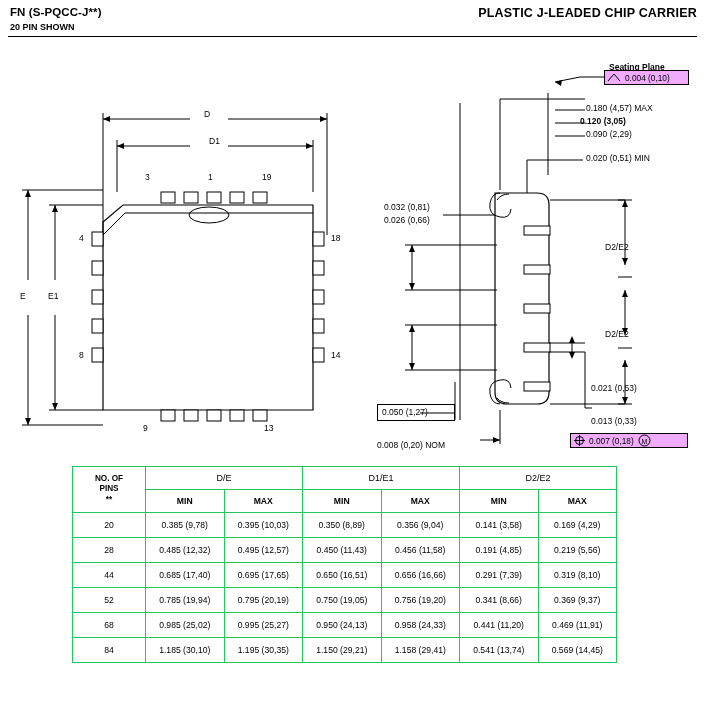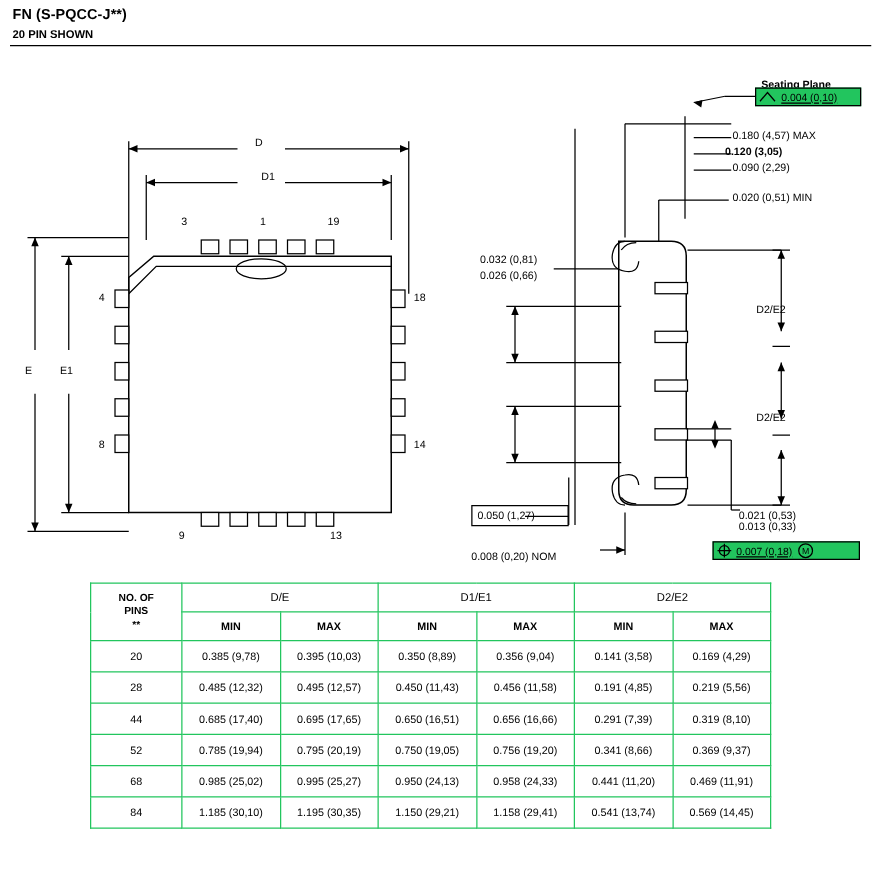--- a/index.html
+++ b/index.html
@@ -101,31 +101,31 @@
   .frame-tol {
     position: absolute;
     border: 1px solid #000;
     box-sizing: border-box;
     font-size: 8.3px;
     display: flex;
     align-items: center;
     padding: 0 3px;
     height: 15px;
     white-space: nowrap;
-    background: #22c55e;
-    text-decoration: underline;
+    background: #f0abfc;
   }
 </style>
 </head>
 <body>
 
 <div class="page">
 
   <div class="hdr-left">FN (S-PQCC-J**)</div>
   <div class="hdr-left2">20 PIN SHOWN</div>
+  <div class="hdr-right">PLASTIC J-LEADED CHIP CARRIER</div>
   <div class="rule"></div>
 
   <svg width="705" height="470">
     <g stroke="#000" fill="none" stroke-width="1">
 
       <line x1="103" y1="119" x2="190" y2="119"></line>
       <line x1="228" y1="119" x2="327" y2="119"></line>
       <path d="M103 119 l7 -3 v6 z" fill="#000" stroke="none"></path>
       <path d="M327 119 l-7 -3 v6 z" fill="#000" stroke="none"></path>
       <line x1="103" y1="113" x2="103" y2="235" stroke-dasharray="0"></line>
@@ -299,21 +299,21 @@
   <div class="lbl" style="left:384px; top:216px;">0.026 (0,66)</div>
 
   <div class="lbl" style="left:605px; top:243px;">D2/E2</div>
   <div class="lbl" style="left:605px; top:330px;">D2/E2</div>
 
   <div class="box" style="left:377px; top:404px; width:78px; height:17px;"></div>
   <div class="lbl" style="left:382px; top:408px;">0.050 (1,27)</div>
 
   <div class="lbl" style="left:377px; top:441px;">0.008 (0,20) NOM</div>
 
-  <div class="lbl" style="left:591px; top:408px;">0.021 (0,53)</div>
+  <div class="lbl" style="left:591px; top:384px;">0.021 (0,53)</div>
   <div class="lbl" style="left:591px; top:417px;">0.013 (0,33)</div>
 
   <div class="frame-tol" style="left:570px; top:433px; width:118px;">
     <svg width="11" height="11" style="position:relative; margin-right:4px;">
       <circle cx="5.5" cy="5.5" r="4" stroke="#000" fill="none" stroke-width="1"></circle>
       <line x1="5.5" y1="0" x2="5.5" y2="11" stroke="#000" stroke-width="1"></line>
       <line x1="0" y1="5.5" x2="11" y2="5.5" stroke="#000" stroke-width="1"></line>
     </svg>
     <span>0.007 (0,18)</span>
     <svg width="13" height="13" style="position:relative; margin-left:4px;">

